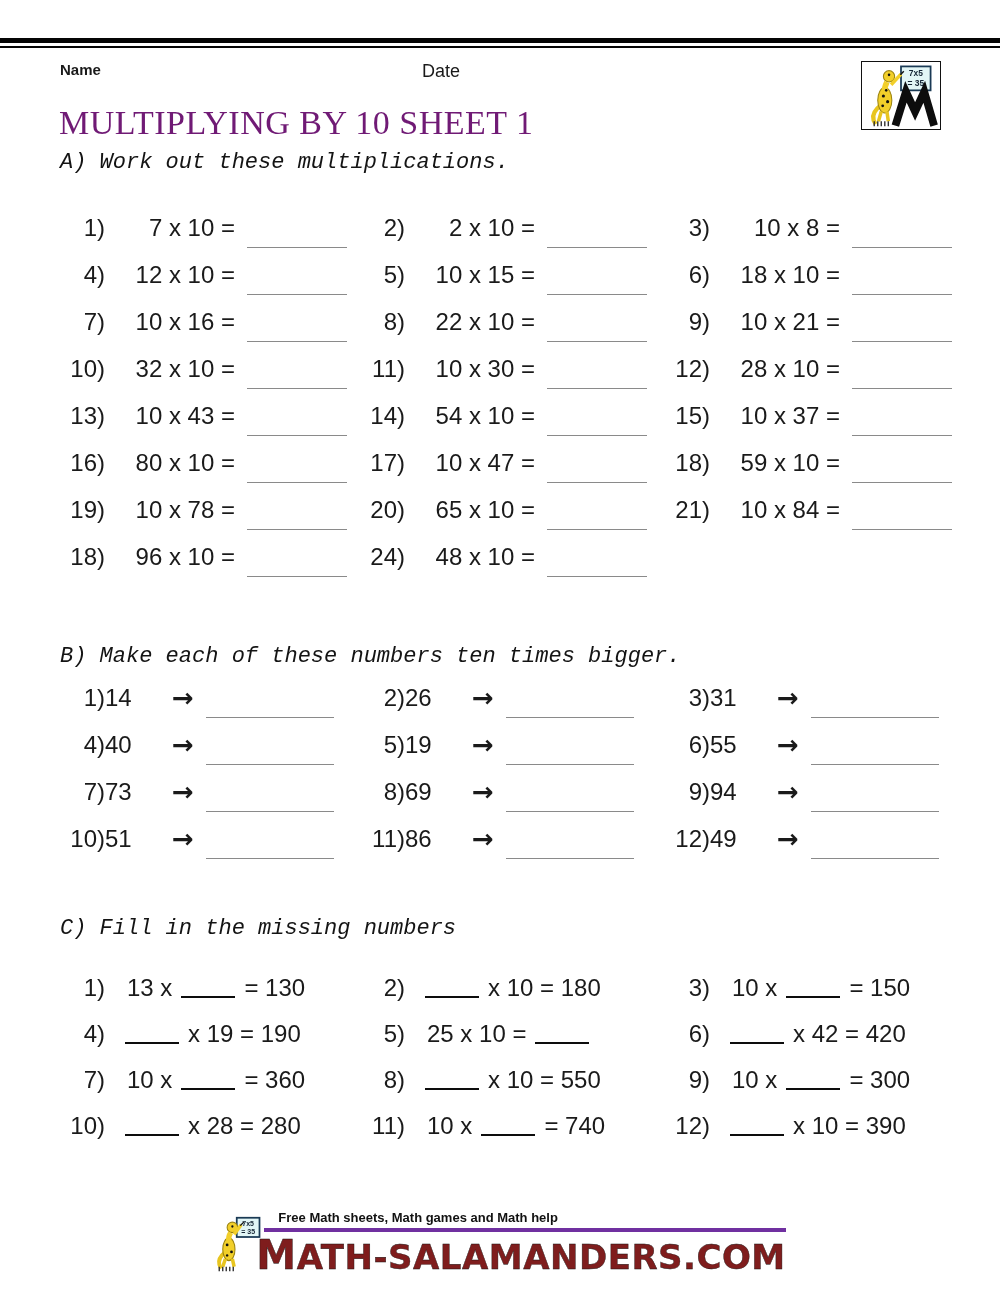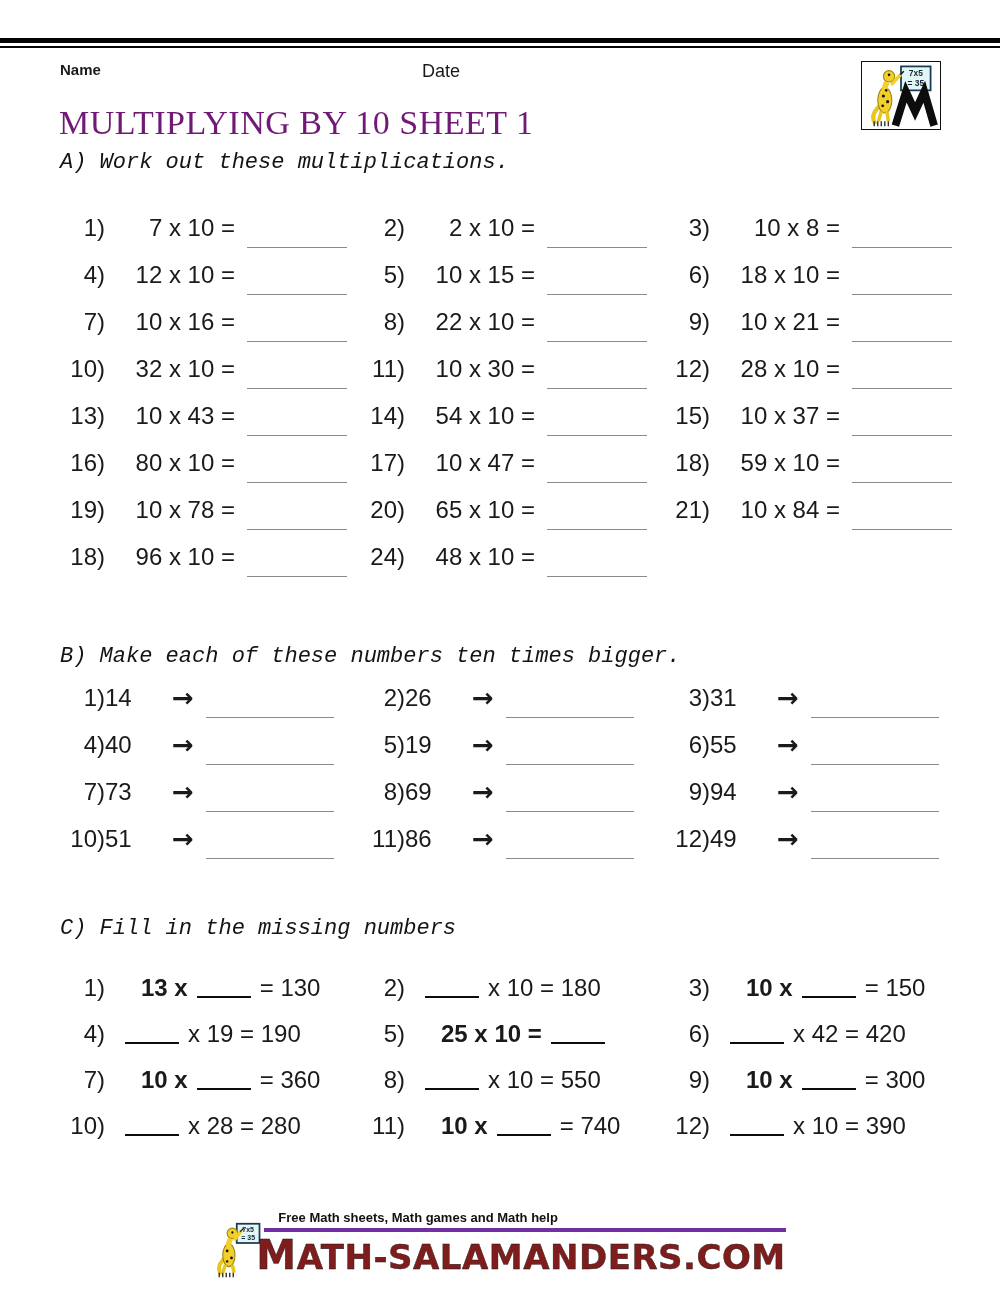--- a/index.html
+++ b/index.html
@@ -38,26 +38,26 @@
   .grid-b{top:674px;grid-auto-rows:47px;}
   .grid-c{top:965px;grid-auto-rows:46px;}
   .cell{display:flex;align-items:center;font-size:24px;white-space:nowrap;}
   .num{display:inline-block;width:45px;text-align:right;flex:0 0 auto;}
   .expr{display:inline-block;width:130px;text-align:right;flex:0 0 auto;}
   .bval{display:inline-block;width:58px;flex:0 0 auto;}
   .arrow{font-family:"DejaVu Sans", sans-serif;font-weight:700;font-size:26px;margin-left:9px;line-height:1;}
   .blank{position:relative;top:20px;height:0;border-bottom:1.5px solid #8a8a8a;margin-left:12px;flex:0 0 auto;}
   .blank-a{width:100px;}
   .blank-b{width:128px;}
-  .cpre{margin-left:36px;font-weight:bold;}
+  .cpre{margin-left:22px;}
   .cblank{position:relative;top:9px;height:0;width:54px;border-bottom:2.5px solid #0d0d0d;margin:0 9px;flex:0 0 auto;}
   .cpost{}
   .footer{
     position:absolute;left:0;top:1210px;width:1000px;
-    display:flex;justify-content:center;align-items:flex-end;
+    display:flex;justify-content:center;align-items:flex-start;
   }
   .f-logo{flex:0 0 auto;margin-top:6px;margin-right:-6px;}
   .f-col{display:flex;flex-direction:column;align-items:flex-start;}
   .tagline{font-size:13px;font-weight:700;color:#111;padding-left:14px;white-space:nowrap;}
   .purple-rule{height:3.5px;background:#7030a0;width:100%;margin-top:3px;box-sizing:border-box;}
   .site-name{
     font-family:"DejaVu Sans", sans-serif;
     font-size:34px;font-weight:800;letter-spacing:0.5px;color:#7f1d1d;
     text-transform:uppercase;margin-top:0;margin-left:-8px;white-space:nowrap;
     -webkit-text-stroke:0.4px #161616;

